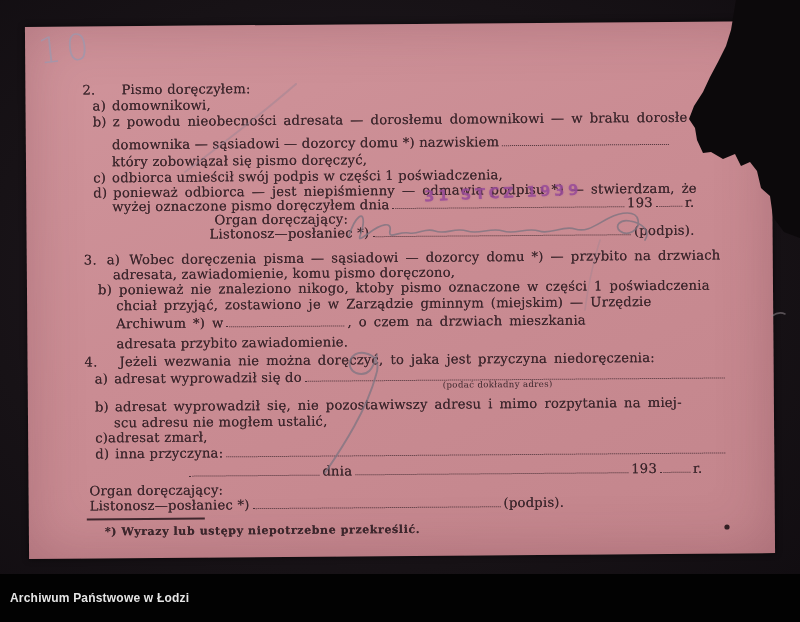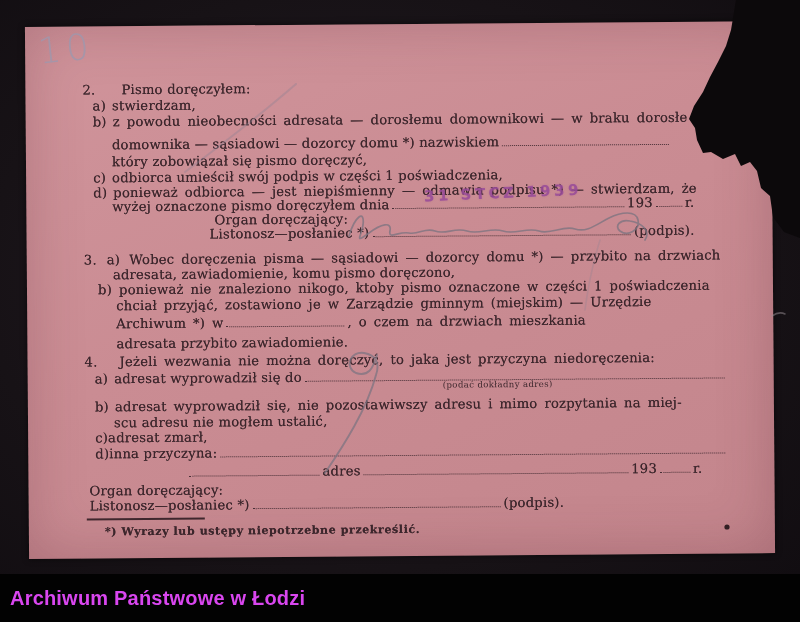--- a/index.html
+++ b/index.html
@@ -31,37 +31,37 @@
       font-family:"DejaVu Sans",sans-serif;font-size:36px;font-weight:300;
       color:rgba(160,150,172,.85);transform:rotate(-6deg);letter-spacing:5px;}
   .stamp{position:absolute;left:424px;top:184px;z-index:4;
       font-family:"DejaVu Sans",sans-serif;font-weight:bold;font-size:15px;
       letter-spacing:3.5px;color:rgba(153,76,152,.8);transform:rotate(-2.5deg);
       text-shadow:0 0 1.2px rgba(153,76,152,.55);}
   .marks{position:absolute;inset:0;z-index:5;pointer-events:none;}
   
   .strip{position:absolute;left:0;top:574px;width:800px;height:48px;background:#020202;z-index:6;
          display:flex;align-items:center;}
-  .strip-label{font-family:"Liberation Sans",sans-serif;font-weight:bold;font-size:20px;
-         color:#d946ef;margin-left:10px;letter-spacing:.2px;}
+  .strip-label{font-family:"Liberation Sans",sans-serif;font-weight:bold;font-size:12px;
+         color:#e5e5e5;margin-left:10px;letter-spacing:.2px;}
 </style>
 </head>
 <body>
 
 <div class="bg"></div>
 
 <div class="paper">
 
   <div class="ln" style="left:57px;top:57px">
     <span class="num">2.</span>
     <span style="margin-left:26px">Pismo doręczyłem:</span>
   </div>
   <div class="ln" style="left:67px;top:73px">
     <span>a)</span>
-    <span style="margin-left:6px">stwierdzam,</span>
+    <span style="margin-left:6px">domownikowi,</span>
   </div>
   <div class="ln wide" style="left:67px;top:89px">
     <span>b)</span>
     <span style="margin-left:6px">z powodu nieobecności adresata — dorosłemu domownikowi — w braku dorosłe</span>
   </div>
   <div class="ln" style="left:86px;top:112px;right:100px">
     <span>domownika — sąsiadowi — dozorcy domu *) nazwiskiem</span>
     <span class="leader"></span>
   </div>
   <div class="ln" style="left:86px;top:129px">
@@ -131,27 +131,27 @@
   </div>
   <div class="ln" style="left:86px;top:390px">
     <span>scu adresu nie mogłem ustalić,</span>
   </div>
   <div class="ln" style="left:67px;top:405px">
     <span>c)</span>
     <span style="margin-left:0">adresat zmarł,</span>
   </div>
   <div class="ln" style="left:67px;top:421px;right:46px">
     <span>d)</span>
-    <span style="">inna przyczyna:</span>
+    <span style="margin-left:6px">inna przyczyna:</span>
     <span class="leader"></span>
   </div>
 
   <div class="ln" style="left:158px;top:440px;right:72px">
     <span class="leader fw130"></span>
-    <span>adres</span>
+    <span>dnia</span>
     <span class="leader"></span>
     <span>193</span>
     <span class="leader fw30"></span>
     <span>r.</span>
   </div>
   <div class="ln" style="left:61px;top:458px">
     <span>Organ doręczający:</span>
   </div>
   <div class="ln" style="left:61px;top:473px">
     <span>Listonosz—posłaniec *)</span>

